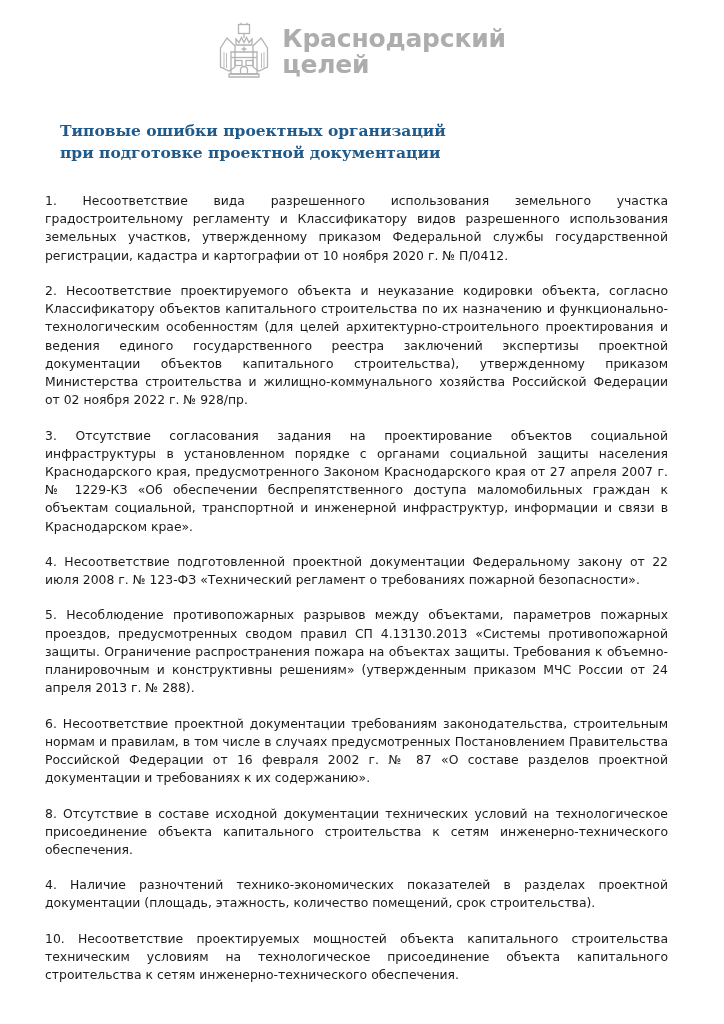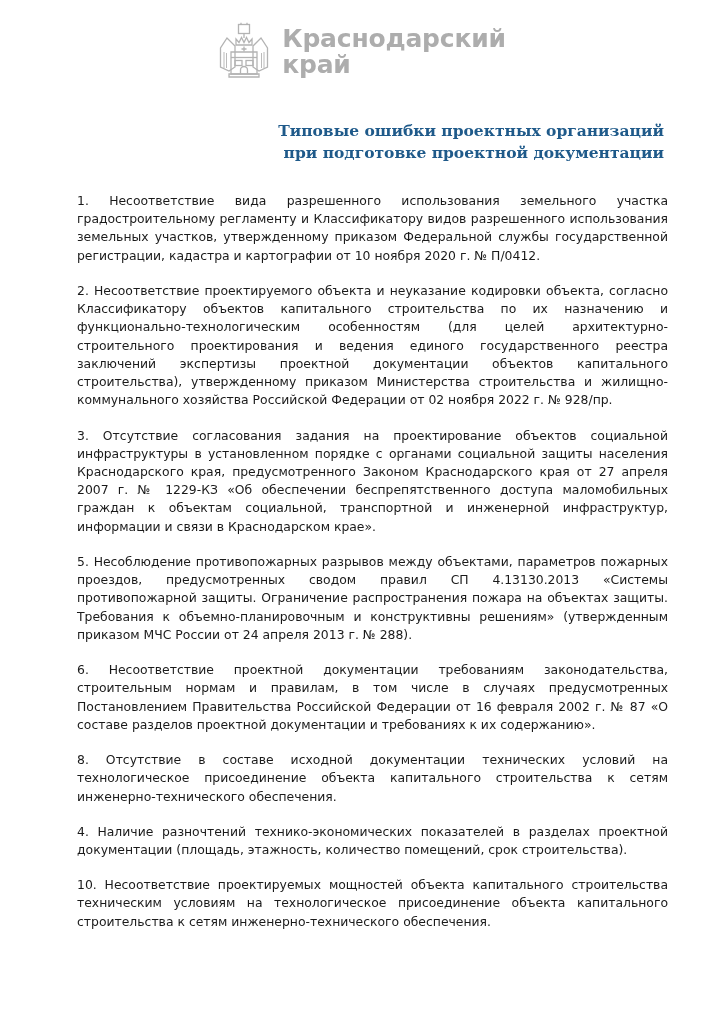--- a/index.html
+++ b/index.html
@@ -49,32 +49,32 @@
     line-height: 1.04;
     color: #adadad;
     letter-spacing: -0.2px;
     white-space: pre-line;
   }
 
   
   .doc-title {
     margin: 0;
     padding: 38px 60px 0 60px;
-    text-align: right;
+    text-align: left;
     font-family: "DejaVu Serif", "Liberation Serif", serif;
     font-weight: bold;
     font-size: 15.5px;
     line-height: 1.45;
     color: #1f5a8a;
     white-space: pre-line;
   }
 
   
   .body-text {
-    padding: 0 56px 0 77px;
+    padding: 0 56px 0 45px;
     margin-top: 27px;
   }
   .para {
     margin: 0 0 17px 0;
     text-align: justify;
     text-justify: inter-word;
     font-size: 12.4px;
     line-height: 1.47;
     color: #1a1a1a;
     hyphens: none;
@@ -113,31 +113,32 @@
 
           <path d="M22.5 52 L22.5 48 A3.5 3.5 0 0 1 29.5 48 L29.5 52"></path>
 
           <path d="M11 52 L41 52 L41 55 L11 55 Z"></path>
 
           <path d="M6 30 L6 46 M8.5 31 L8.5 46 M43.5 31 L43.5 46 M46 30 L46 46" stroke-width="0.9"></path>
         </g>
       </svg>
 
       <div class="logo-wordmark">Краснодарский
-край</div>
+целей</div>
     </div>
   </div>
 
   <h1 class="doc-title">Типовые ошибки проектных организаций
 при подготовке проектной документации</h1>
 
   <div class="body-text">
     <p class="para">1.	Несоответствие вида разрешенного использования земельного участка градостроительному регламенту и Классификатору видов разрешенного использования земельных участков, утвержденному приказом Федеральной службы государственной регистрации, кадастра и картографии от 10 ноября 2020 г. № П/0412.</p>
     <p class="para">2. Несоответствие проектируемого объекта и неуказание кодировки объекта,  согласно Классификатору объектов капитального строительства по их назначению и функционально-технологическим особенностям (для целей архитектурно-строительного проектирования и ведения единого государственного реестра заключений экспертизы проектной документации объектов капитального строительства), утвержденному приказом Министерства строительства и жилищно-коммунального хозяйства Российской Федерации от 02 ноября 2022 г. № 928/пр.</p>
     <p class="para">3. Отсутствие согласования задания на проектирование объектов социальной инфраструктуры  в установленном порядке с органами социальной защиты населения Краснодарского края, предусмотренного Законом Краснодарского края от 27 апреля 2007 г. № 1229-КЗ «Об обеспечении беспрепятственного доступа маломобильных граждан к объектам социальной, транспортной и инженерной инфраструктур, информации и связи в Краснодарском крае».</p>
+    <p class="para">4. Несоответствие подготовленной проектной документации Федеральному закону от 22 июля 2008 г. № 123-ФЗ «Технический регламент о требованиях пожарной безопасности».</p>
     <p class="para">5. Несоблюдение противопожарных разрывов между объектами, параметров пожарных проездов, предусмотренных сводом правил СП 4.13130.2013 «Системы противопожарной защиты. Ограничение распространения пожара на объектах защиты. Требования к объемно-планировочным и конструктивны решениям» (утвержденным приказом МЧС России от 24 апреля 2013 г. № 288).</p>
     <p class="para">6. Несоответствие проектной документации требованиям законодательства, строительным нормам и правилам, в том числе в случаях предусмотренных Постановлением Правительства Российской Федерации от 16 февраля 2002 г. № 87 «О составе разделов проектной документации и требованиях к их содержанию».</p>
     <p class="para">8. Отсутствие в составе исходной документации технических условий на технологическое присоединение объекта капитального строительства к сетям инженерно-технического обеспечения.</p>
     <p class="para">4. Наличие разночтений технико-экономических показателей в разделах проектной документации (площадь, этажность, количество помещений, срок строительства).</p>
     <p class="para">10. Несоответствие проектируемых мощностей объекта капитального строительства техническим условиям на технологическое присоединение объекта капитального строительства к сетям инженерно-технического обеспечения.</p>
   </div>
 
 </div>
 
 </body></html>

